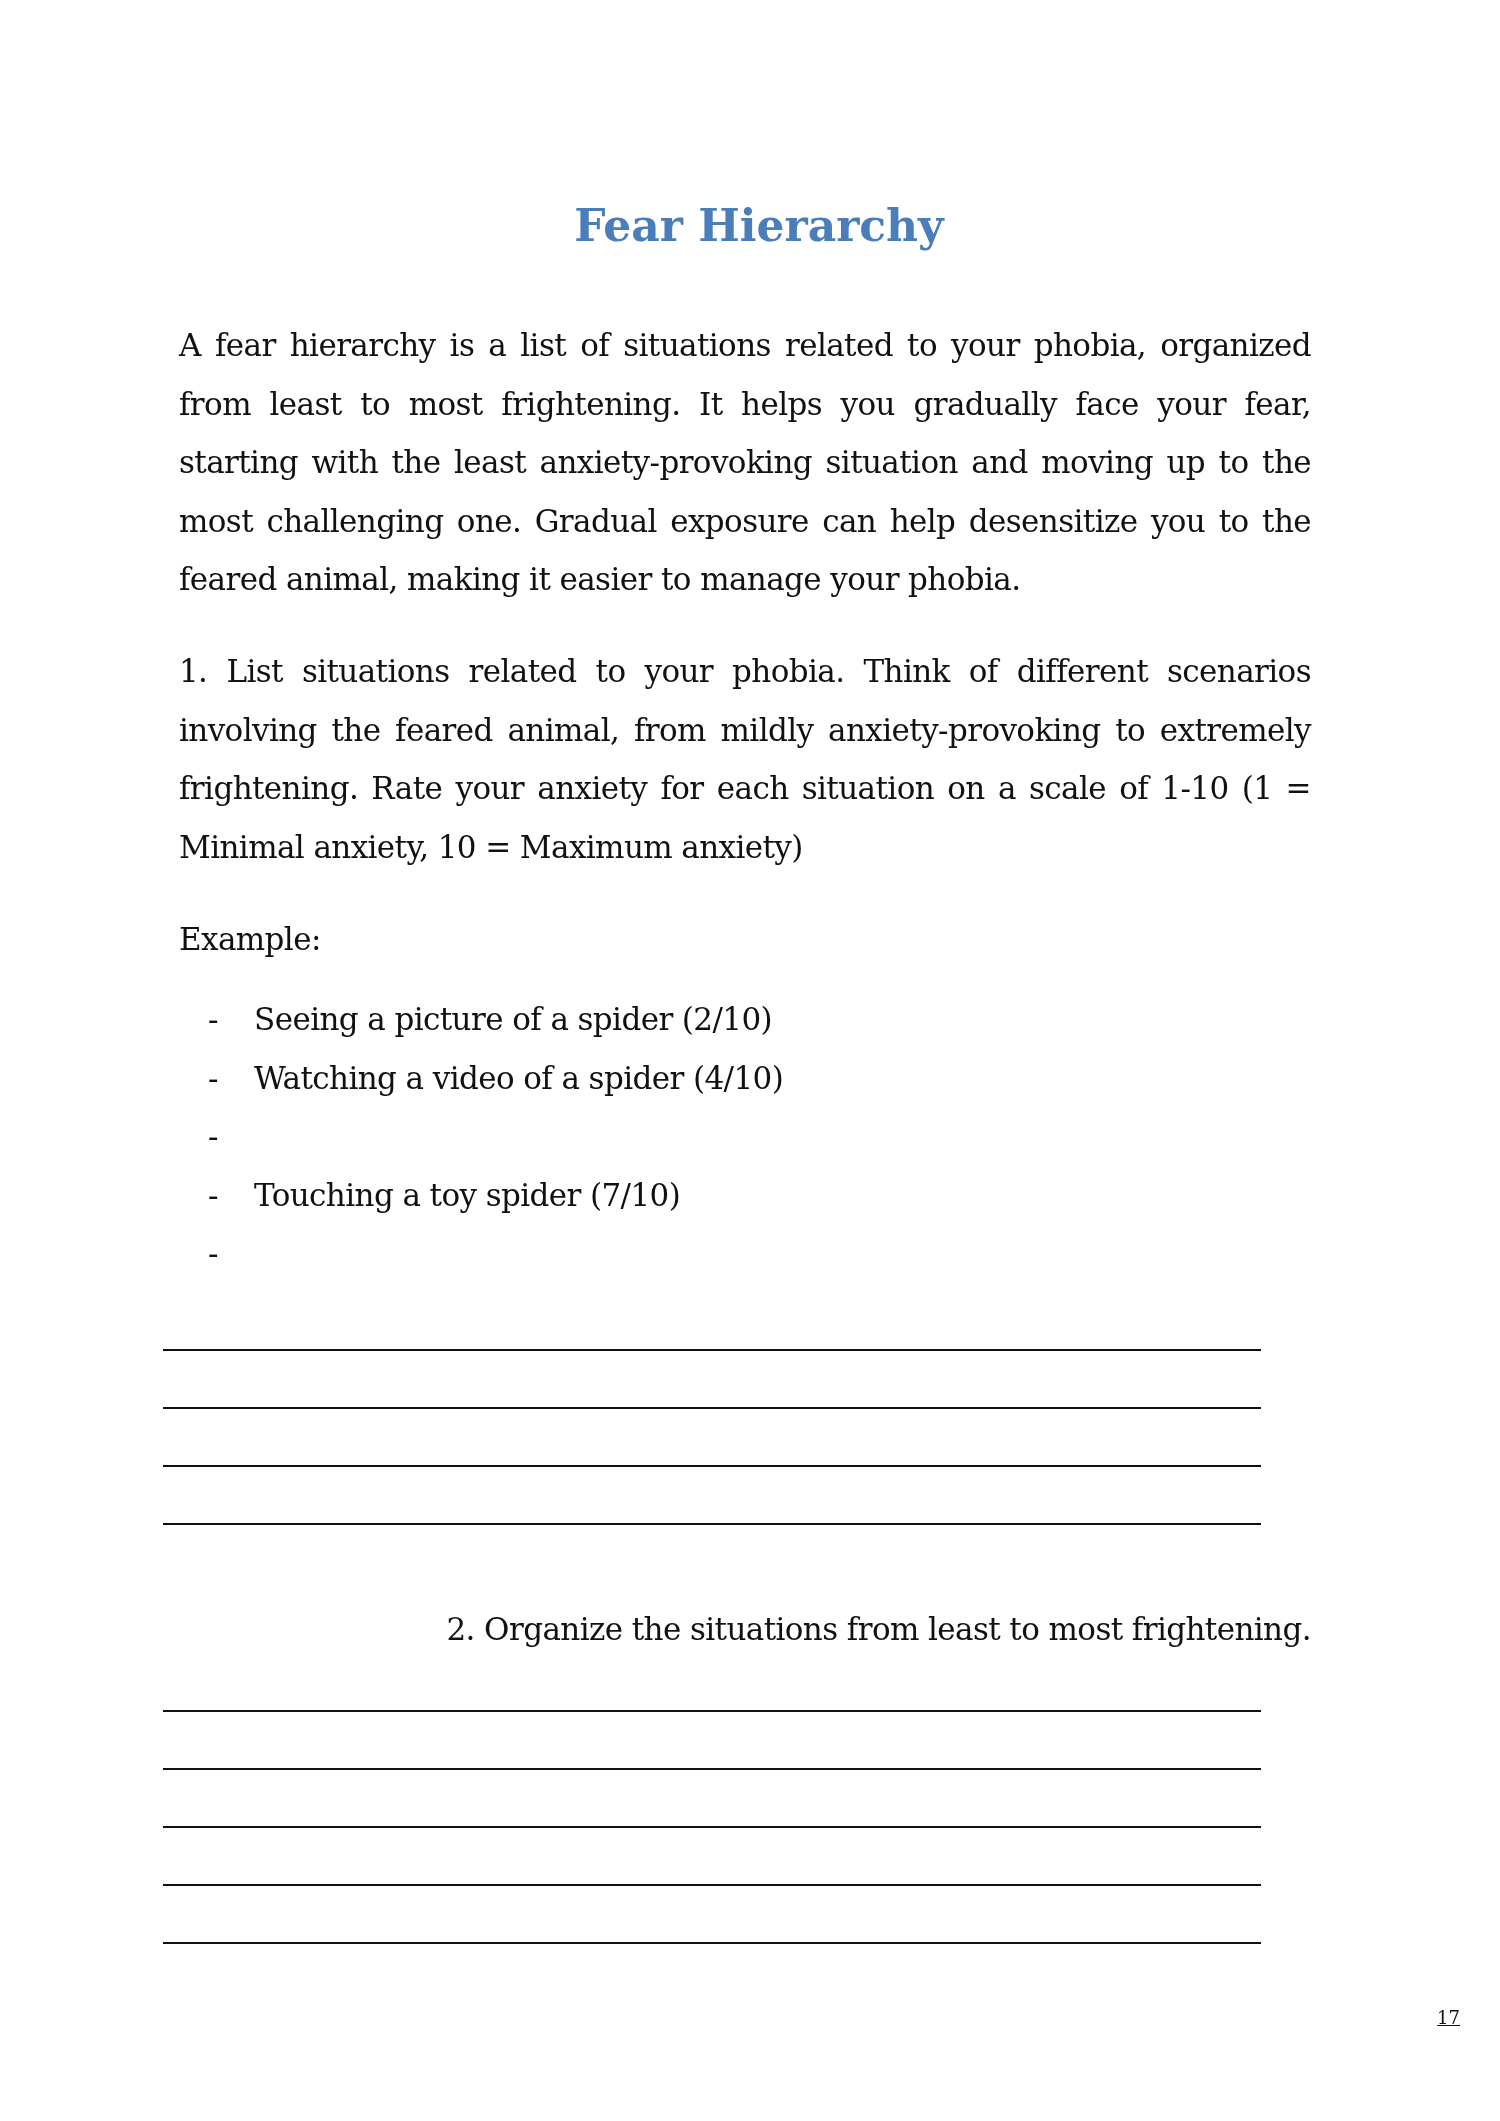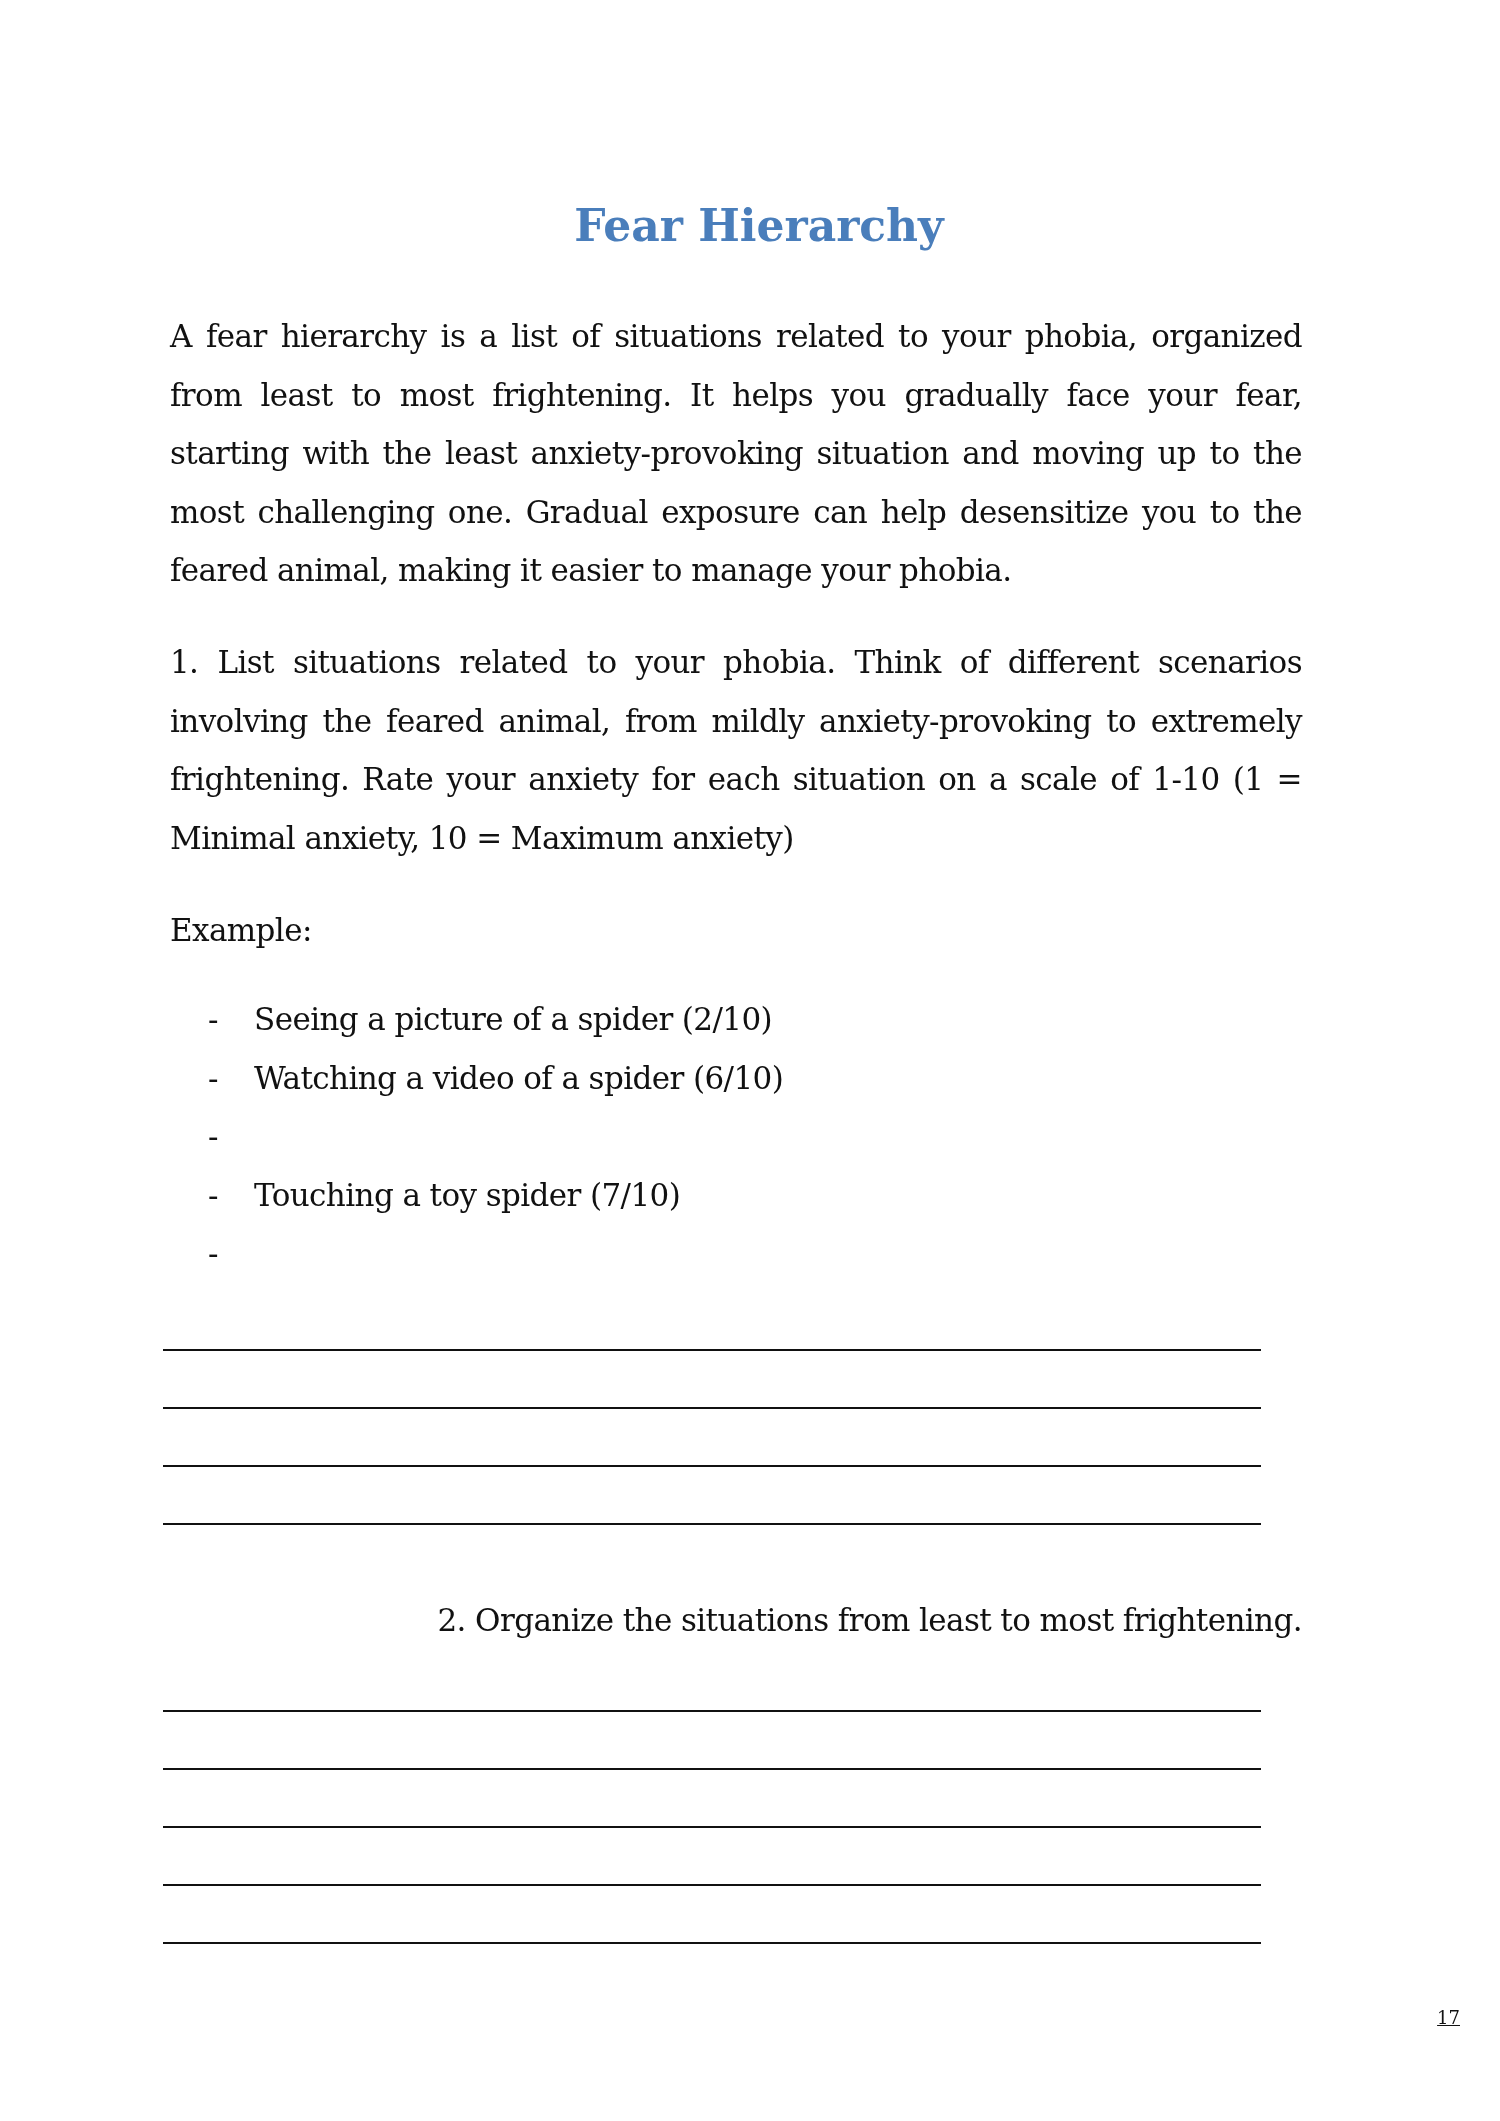--- a/index.html
+++ b/index.html
@@ -27,21 +27,21 @@
     line-height: 60px;
     margin: 0;
   }
   .para {
     position: absolute;
     left: 163px;
     width: 1132px;
     font-size: 31px;
     line-height: 58.5px;
     text-align: justify;
-    margin: 7px;
+    margin: 16px;
     letter-spacing: -0.6px;
   }
   .intro { top: 300px; }
   .step1 { top: 626px; }
   .example-label { top: 894px; text-align: left; }
   .example-list {
     position: absolute;
     left: 163px;
     top: 990px;
     width: 1132px;
@@ -97,21 +97,21 @@
 
 <p class="para example-label">Example:</p>
 
 <ul class="example-list">
   <li>
     <span class="dash">-</span>
     <span class="item-text">Seeing a picture of a spider (2/10)</span>
   </li>
   <li>
     <span class="dash">-</span>
-    <span class="item-text">Watching a video of a spider (6/10)</span>
+    <span class="item-text">Watching a video of a spider (4/10)</span>
   </li>
   <li>
     <span class="dash">-</span>
   </li>
   <li>
     <span class="dash">-</span>
     <span class="item-text">Touching a toy spider (7/10)</span>
   </li>
   <li>
     <span class="dash">-</span>

